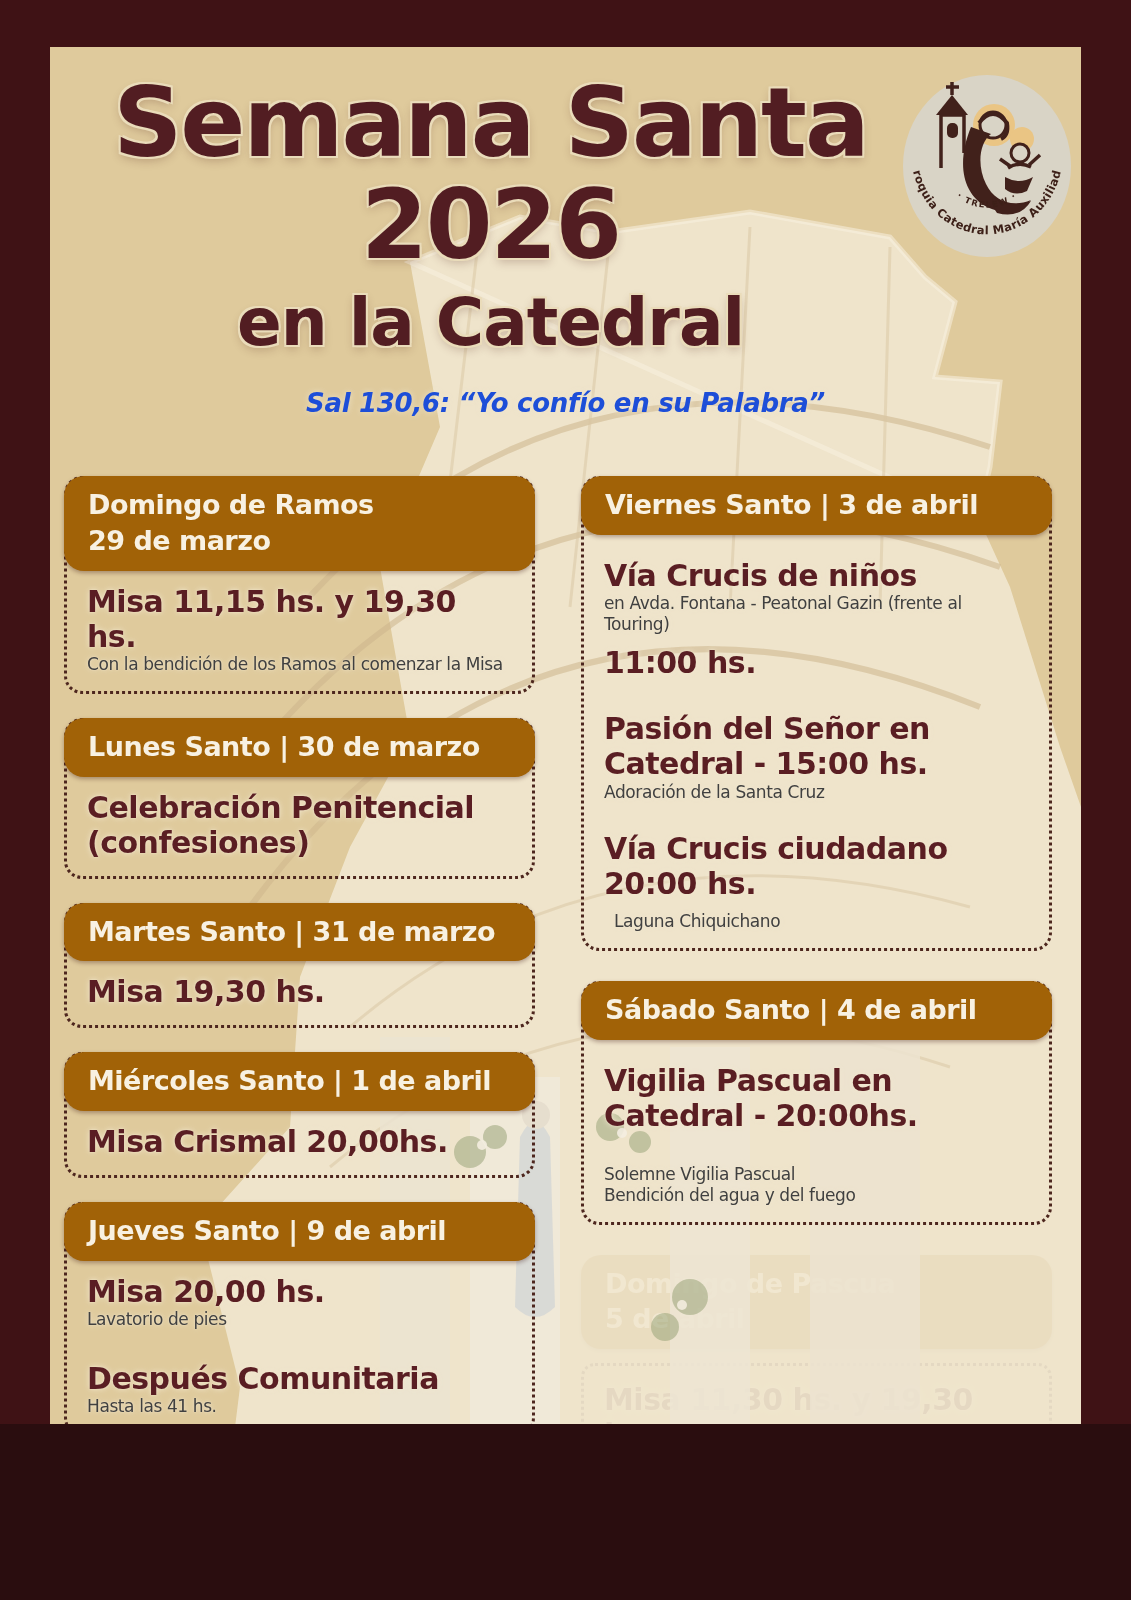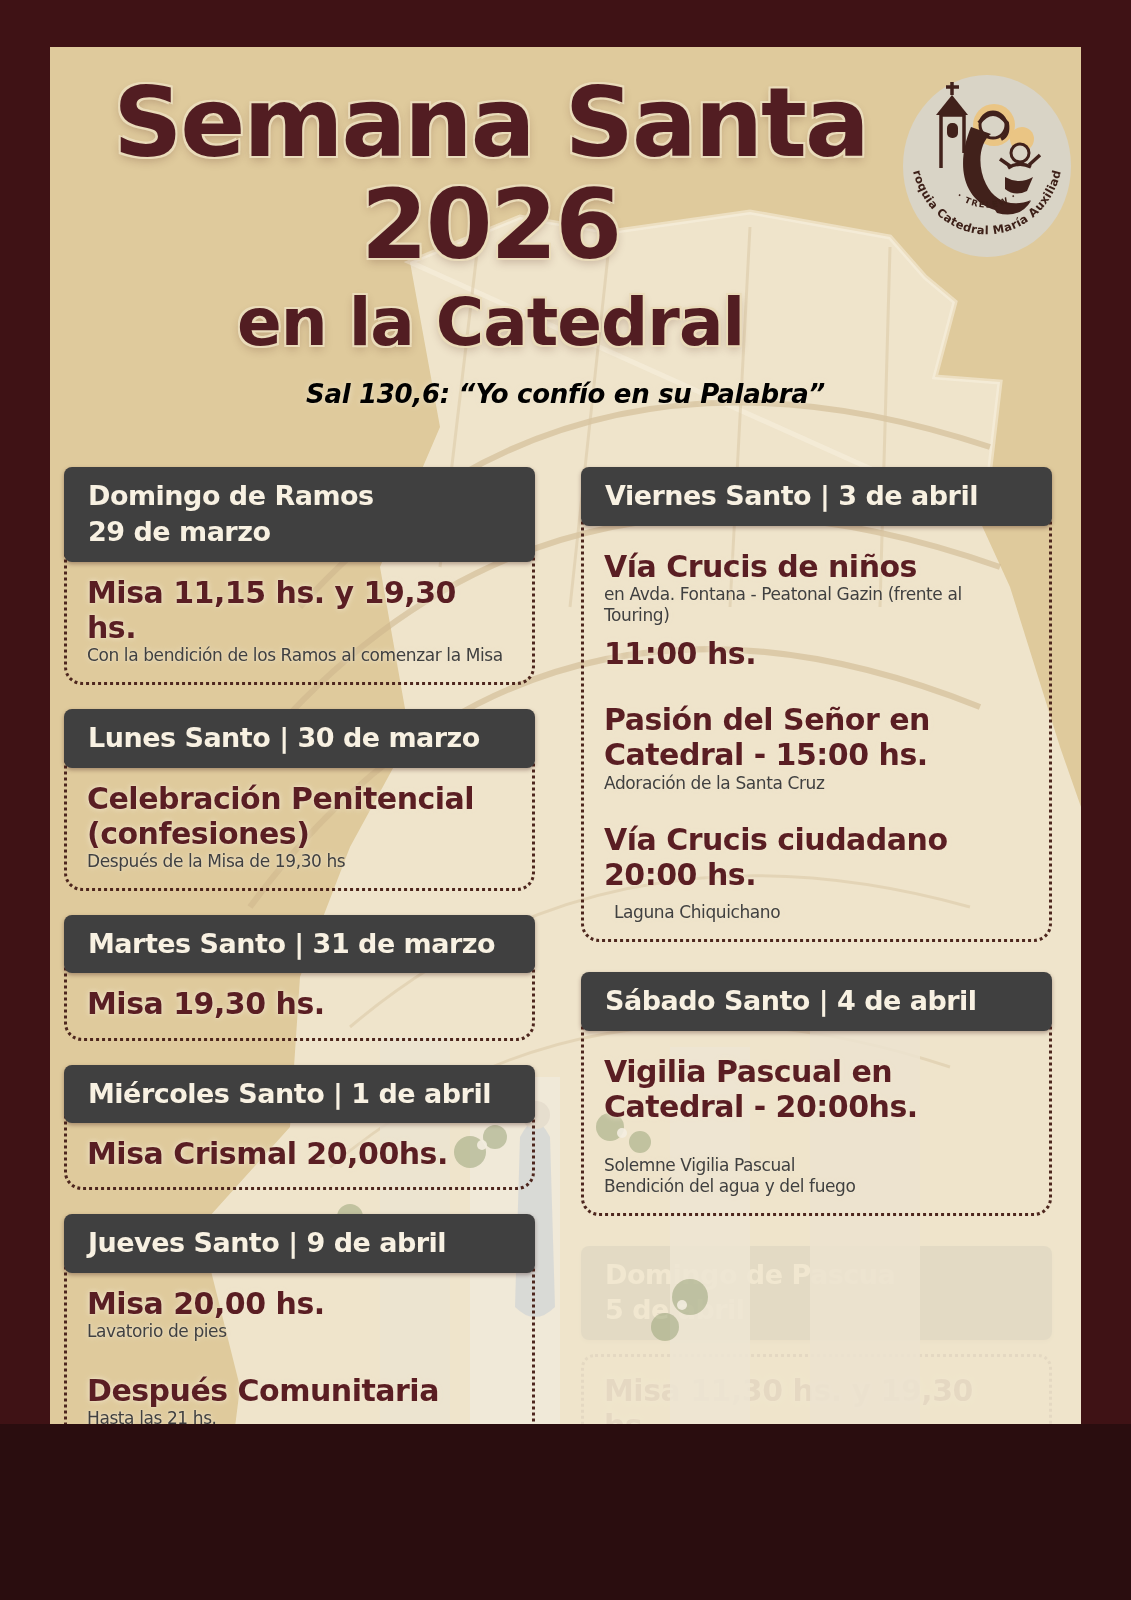--- a/index.html
+++ b/index.html
@@ -18,37 +18,37 @@
   .header-area{position:relative;padding-top:26px;}
   .title-wrap{text-align:center;padding-right:150px;position:relative;}
   .t-line{
     font-weight:800;color:#521d22;letter-spacing:-2px;
     text-shadow:-2px -2px 0 #eadcba,2px -2px 0 #eadcba,-2px 2px 0 #eadcba,2px 2px 0 #eadcba,0 4px 10px rgba(80,30,25,.25);
   }
   .t1{font-size:96px;line-height:1.06;}
   .t2{font-size:96px;line-height:1.06;}
   .t3{font-size:66px;line-height:1.15;margin-top:8px;letter-spacing:-1px;}
   .subtitle{
-    margin-top:19px;text-align:center;font-size:26px;font-weight:700;font-style:italic;
-    color:#000000;letter-spacing:-0.3px;
+    margin-top:28px;text-align:center;font-size:26px;font-weight:700;font-style:italic;
+    color:#1d4ed8;letter-spacing:-0.3px;
     text-shadow:0 0 6px rgba(240,230,205,.9);
   }
   .logo{position:absolute;top:26px;right:8px;width:172px;height:186px;}
 
   
   .cols{display:flex;gap:46px;padding:0 14px;margin-top:58px;align-items:flex-start;}
   .col{width:471px;flex:none;display:flex;flex-direction:column;}
 
   .event{
     border:3px dotted #4d261e;border-radius:18px;position:relative;
     margin-bottom:24px;
   }
   .col--right .event{margin-bottom:30px;}
   .pill{
-    background:#404040;border-radius:8px;margin:-3px -3px 0 -3px;
+    background:#a16207;border-radius:20px;margin:-3px -3px 0 -3px;
     padding:11px 36px 12px 24px;
     color:#f8f1e2;font-weight:800;font-size:27px;line-height:1.32;letter-spacing:-0.5px;
     box-shadow:0 2px 4px rgba(60,20,18,.35);
   }
   .pill--lone{margin:0 0 14px 0;}
   .content{padding:13px 20px 16px 20px;}
   .line{text-shadow:0 0 6px rgba(242,232,208,.95),0 0 2px rgba(242,232,208,.85);}
   .line.bold{font-size:30px;font-weight:800;color:#5a1e23;line-height:1.17;letter-spacing:-0.5px;}
   .line.reg{font-size:17px;font-weight:400;color:#404040;line-height:1.24;letter-spacing:-0.4px;}
   .mt-sm{margin-top:10px;}
@@ -186,21 +186,20 @@
             <div class="line reg">Con la bendición de los Ramos al comenzar la Misa</div>
           </div>
         </section>
 
         <section class="event">
           <div class="pill">
             <div>Lunes Santo | 30 de marzo</div>
           </div>
           <div class="content">
             <div class="line bold">Celebración Penitencial (confesiones)</div>
-            <div class="line reg">Después de la Misa de 19,30 hs</div>
           </div>
         </section>
 
         <section class="event">
           <div class="pill">
             <div>Martes Santo | 31 de marzo</div>
           </div>
           <div class="content">
             <div class="line bold">Misa 19,30 hs.</div>
           </div>
@@ -216,21 +215,21 @@
         </section>
 
         <section class="event">
           <div class="pill">
             <div>Jueves Santo | 9 de abril</div>
           </div>
           <div class="content">
             <div class="line bold">Misa 20,00 hs.</div>
             <div class="line reg">Lavatorio de pies</div>
             <div class="line bold mt-md">Después Comunitaria</div>
-            <div class="line reg">Hasta las 21 hs.</div>
+            <div class="line reg">Hasta las 41 hs.</div>
           </div>
         </section>
 
       </div>
 
       <div class="col col--right">
 
         <section class="event">
           <div class="pill">
             <div>Viernes Santo | 3 de abril</div>

